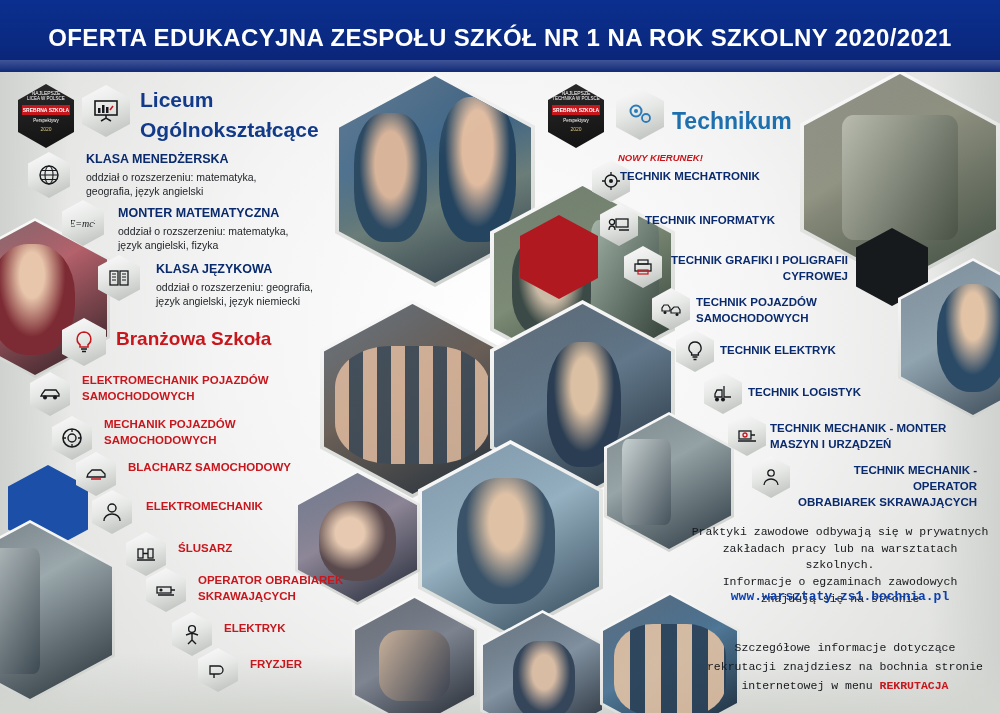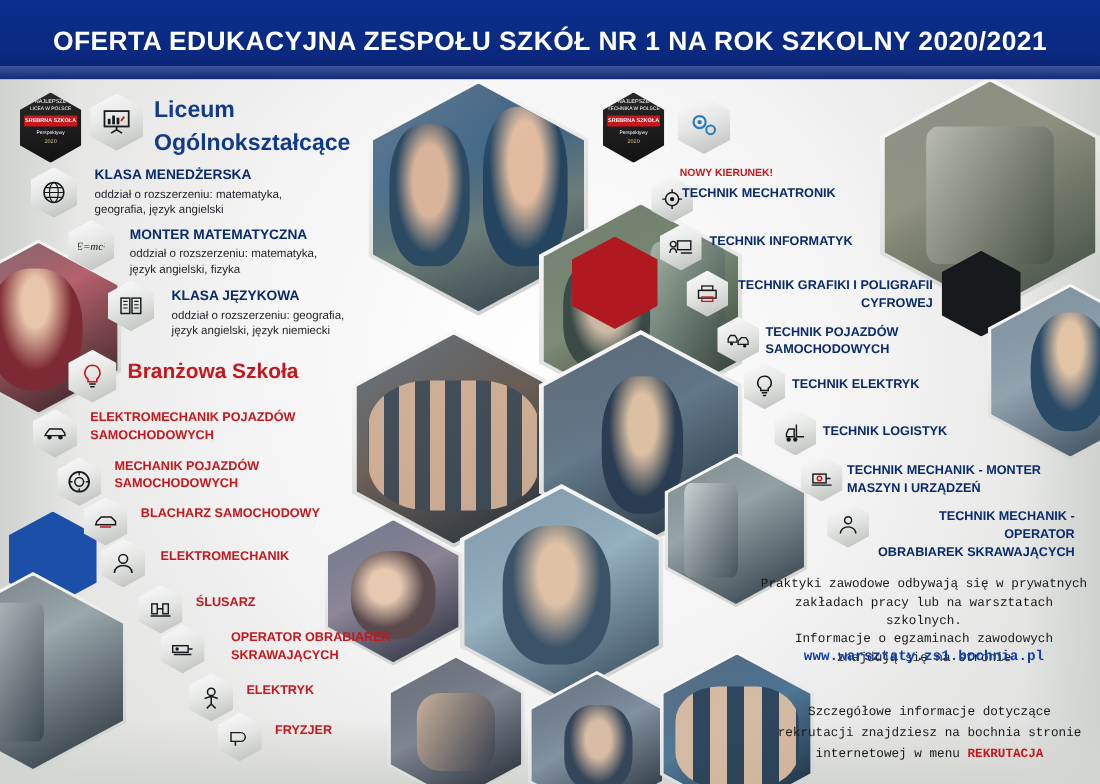--- a/index.html
+++ b/index.html
@@ -361,21 +361,21 @@
   </div>
   <div class="lbl" style="left:178px; top:542px; font-size:11.5px; color:#c8161d;">ŚLUSARZ</div>
 
   <div class="ibadge" style="left:146px; top:568px; width:40px; height:44px;">
     <svg width="22" height="18" viewBox="0 0 22 18">
         <rect x="2" y="6" width="14" height="6" fill="none" stroke="#17191c" stroke-width="1.3"></rect>
         <path d="M16 9h4M3 14h16" stroke="#17191c" stroke-width="1.3"></path>
         <circle cx="6" cy="9" r="1.6" fill="#17191c"></circle>
       </svg>
   </div>
-  <div class="lbl" style="left:198px; top:572px; font-size:11.5px; white-space:pre-line; line-height:1.4; color:#c8161d;margin-left:12px;">OPERATOR OBRABIAREK
+  <div class="lbl" style="left:198px; top:572px; font-size:11.5px; white-space:pre-line; line-height:1.4; color:#c8161d;">OPERATOR OBRABIAREK
 SKRAWAJĄCYCH</div>
 
   <div class="ibadge" style="left:172px; top:612px; width:40px; height:44px;">
     <svg width="20" height="22" viewBox="0 0 20 22">
         <circle cx="10" cy="6" r="3.4" fill="none" stroke="#17191c" stroke-width="1.4"></circle>
         <path d="M10 10v7M4 12l6-2 6 2M6 21l4-4 4 4" fill="none" stroke="#17191c" stroke-width="1.4"></path>
       </svg>
   </div>
   <div class="lbl" style="left:224px; top:622px; font-size:11.5px; color:#c8161d;">ELEKTRYK</div>
 
@@ -387,22 +387,23 @@
   </div>
   <div class="lbl" style="left:250px; top:658px; font-size:11.5px; color:#c8161d;">FRYZJER</div>
 
   <div class="ibadge" style="left:616px; top:88px; width:48px; height:52px;">
     <svg width="28" height="26" viewBox="0 0 28 26">
         <circle cx="10" cy="10" r="5.5" fill="none" stroke="#2b7bb9" stroke-width="2"></circle>
         <circle cx="10" cy="10" r="2" fill="#2b7bb9"></circle>
         <circle cx="20" cy="17" r="4" fill="none" stroke="#2b7bb9" stroke-width="1.8"></circle>
       </svg>
   </div>
-
-  <div class="lbl" style="left:618px; top:152px; font-size:9.5px; color:#c8161d;">NOWY KIERUNEK!</div>
+  <div class="hdr" style="left:672px; top:108px; font-size:23px; color:#1e6fae;">Technikum</div>
+
+  <div class="lbl" style="left:618px; top:152px; font-size:9.5px; color:#c8161d;font-style:italic;">NOWY KIERUNEK!</div>
 
   <div class="ibadge" style="left:592px; top:160px; width:38px; height:42px;">
     <svg width="20" height="20" viewBox="0 0 20 20">
         <circle cx="10" cy="10" r="6" fill="none" stroke="#17191c" stroke-width="1.4"></circle>
         <path d="M10 1v3M10 16v3M1 10h3M16 10h3" stroke="#17191c" stroke-width="1.3"></path>
         <circle cx="10" cy="10" r="2" fill="#17191c"></circle>
       </svg>
   </div>
   <div class="lbl" style="left:620px; top:170px; font-size:11.5px;">TECHNIK MECHATRONIK</div>
 

